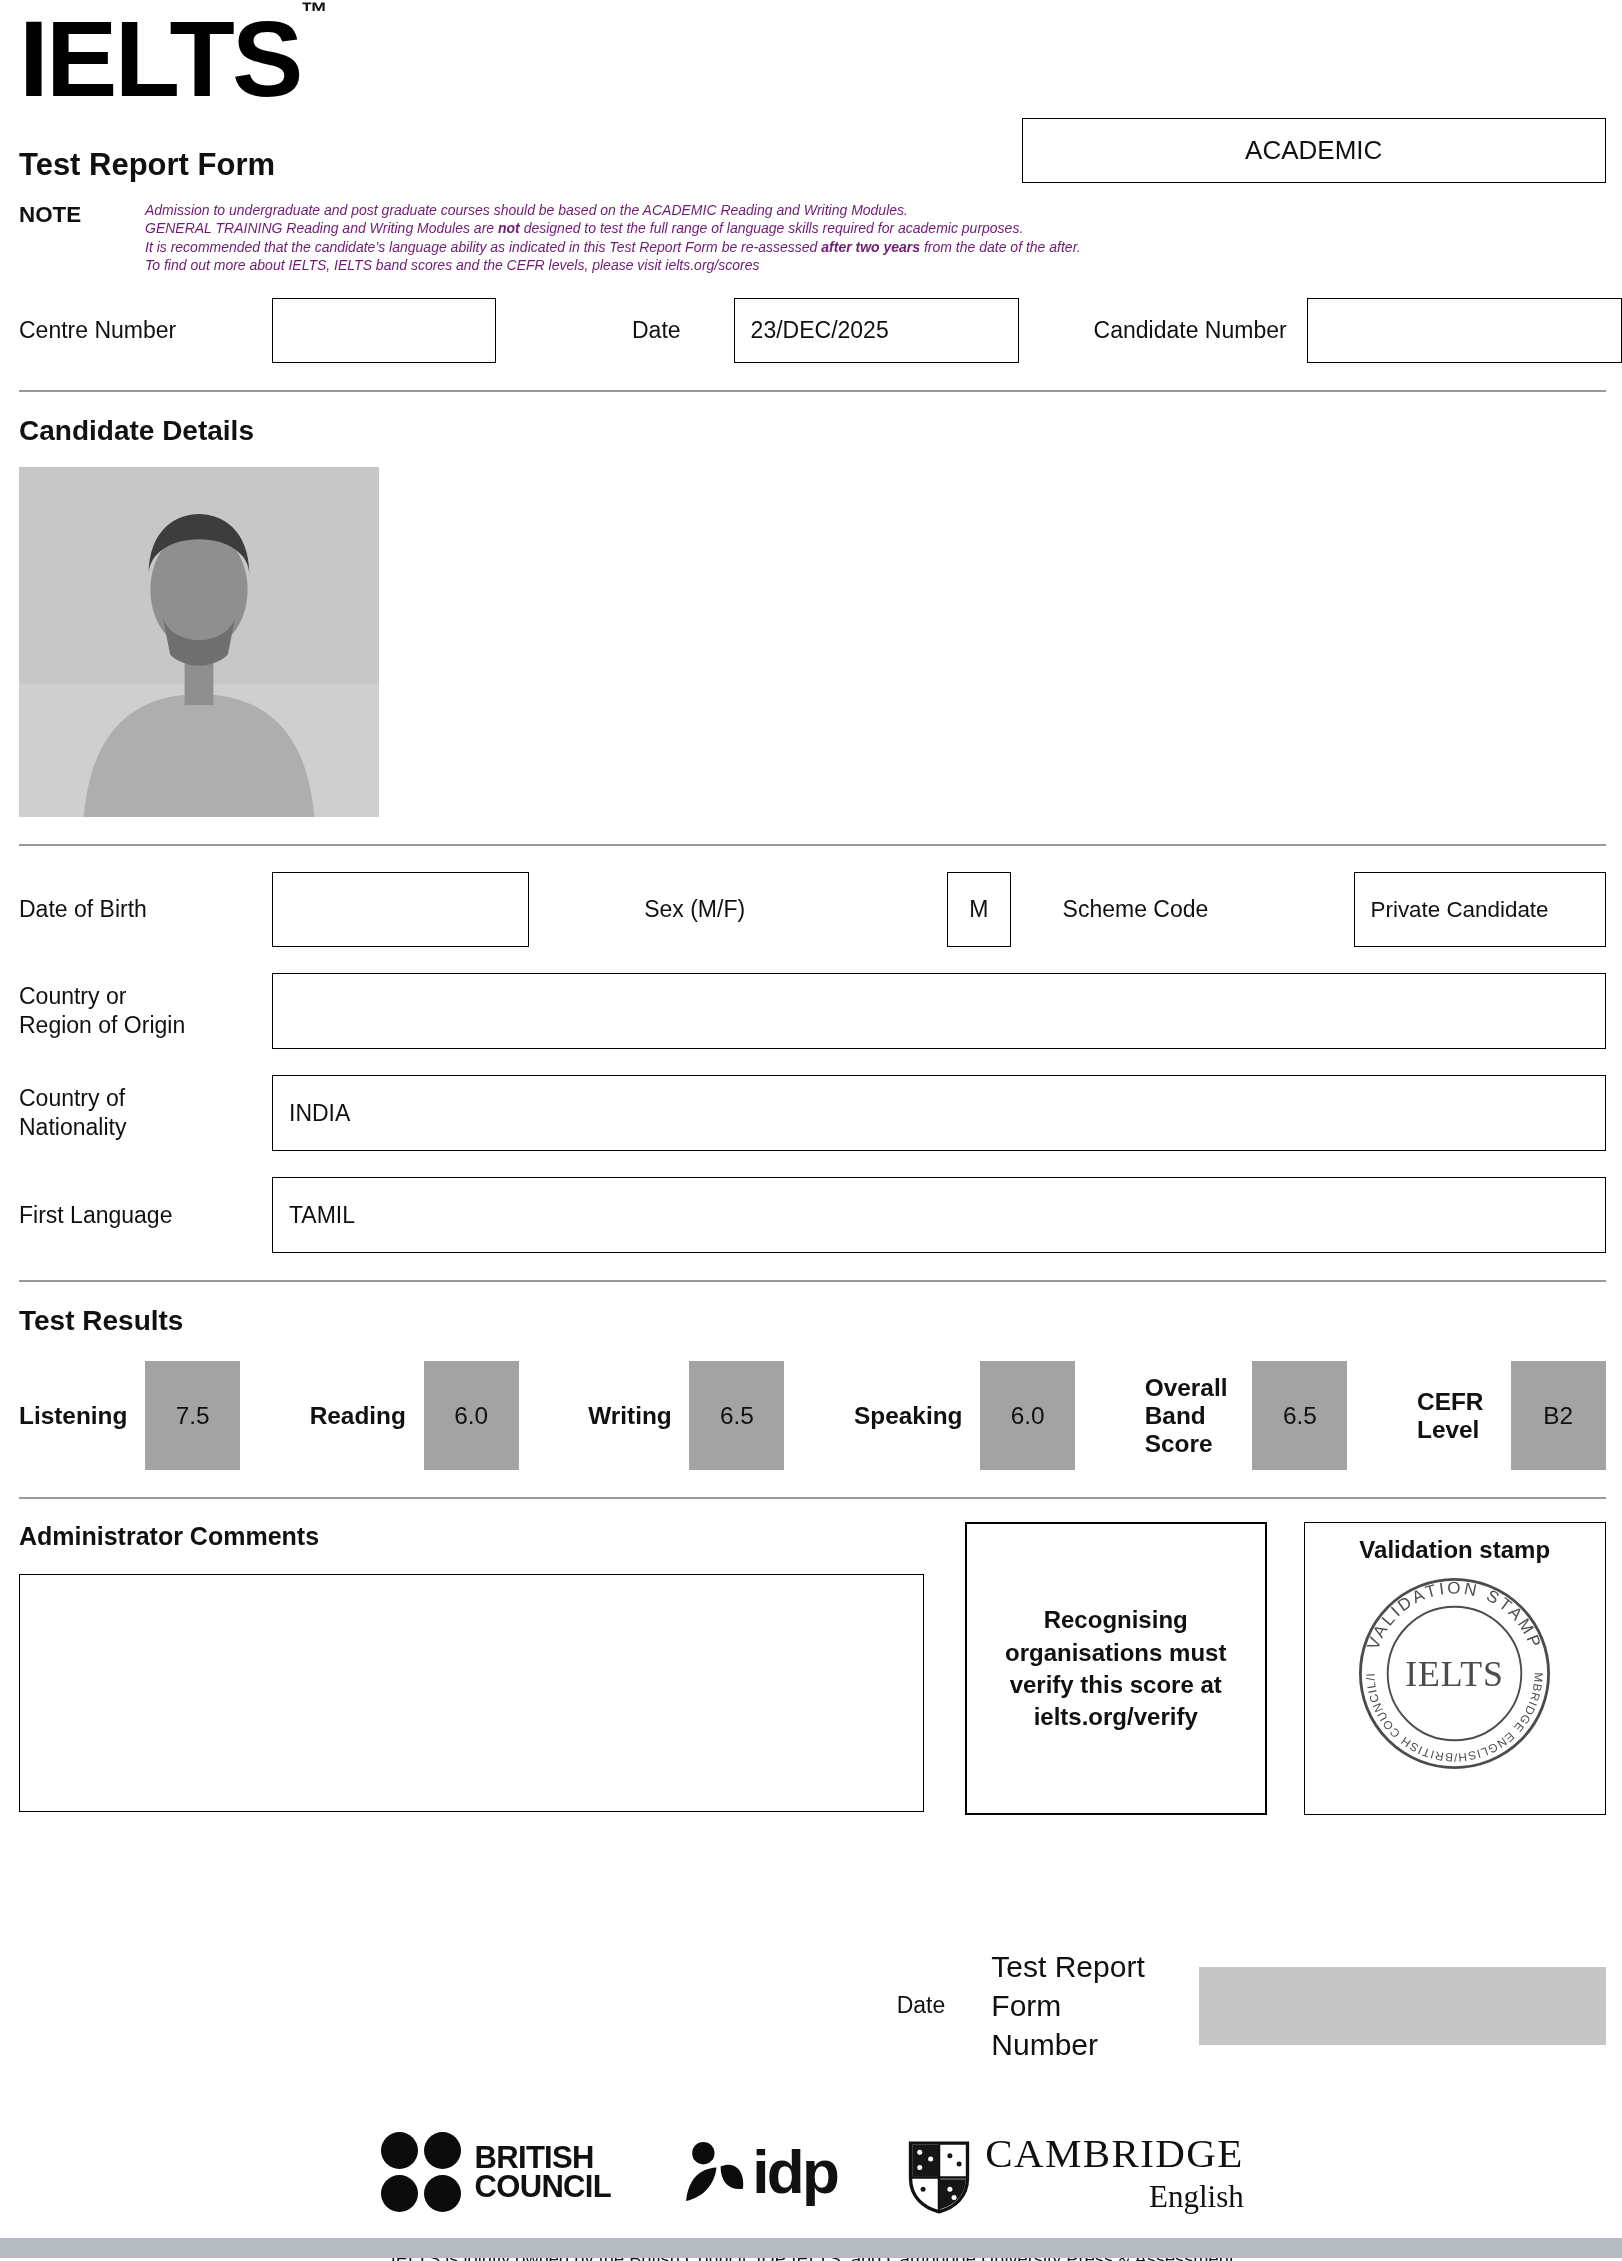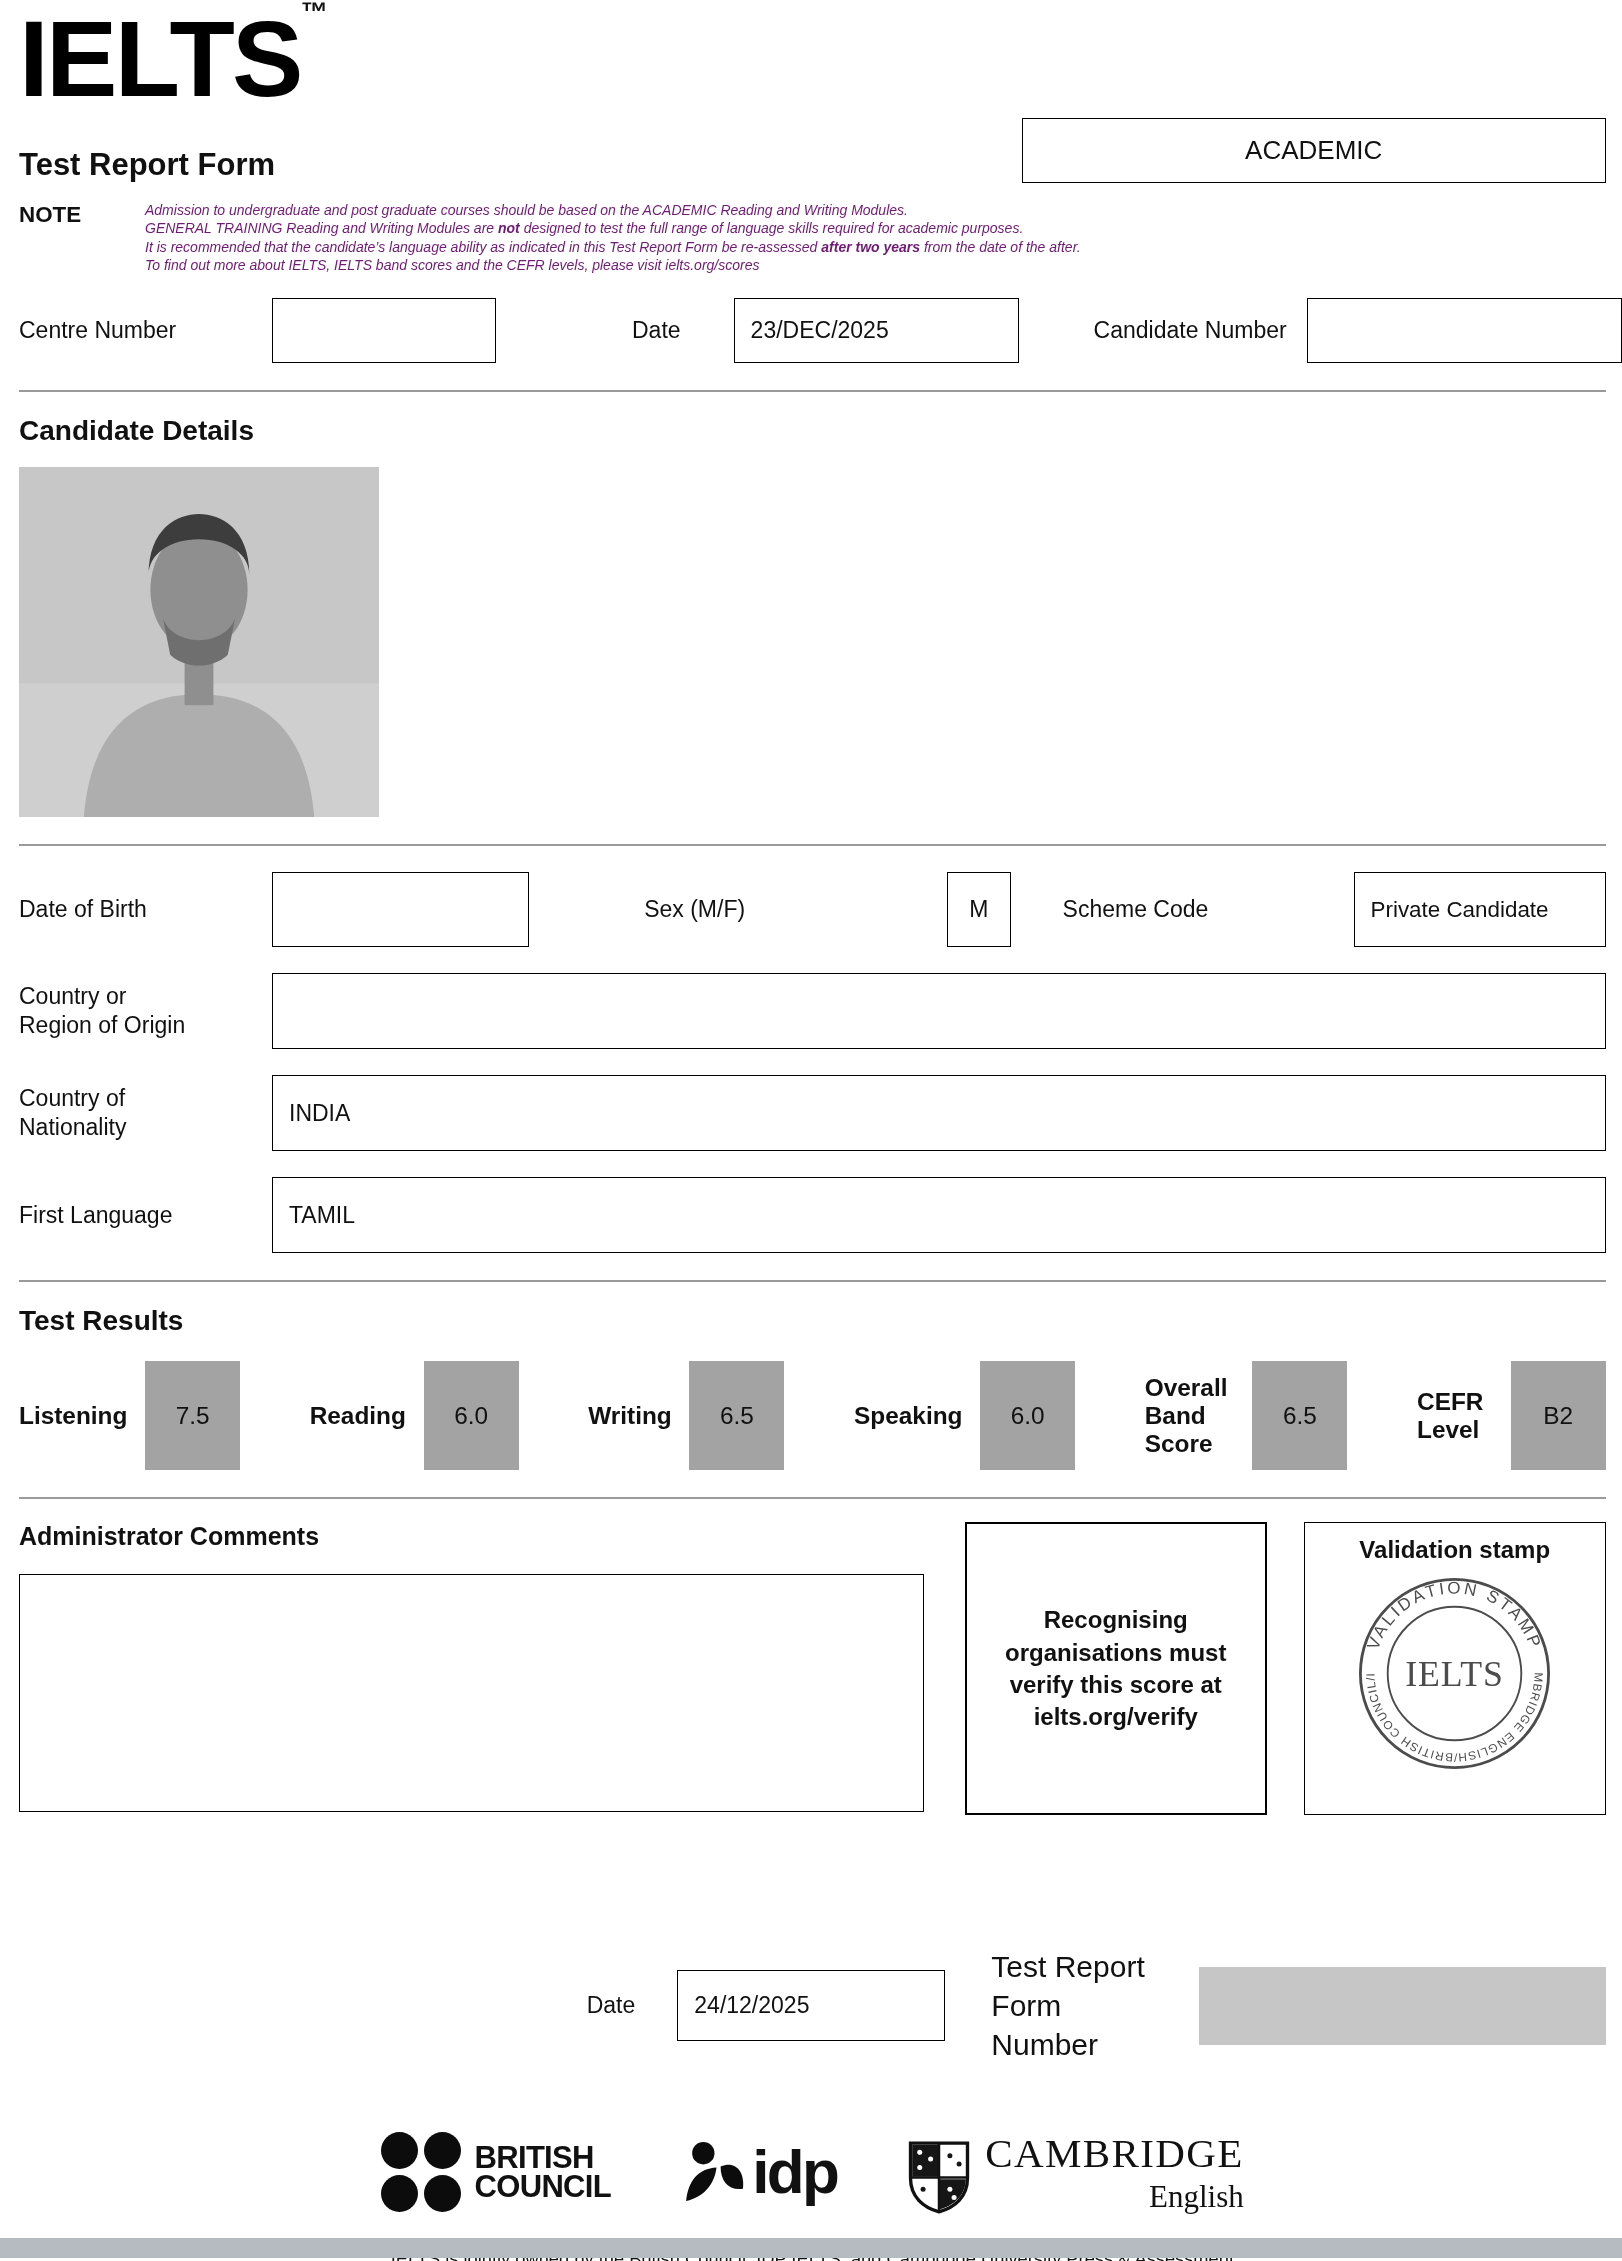--- a/index.html
+++ b/index.html
@@ -254,21 +254,20 @@
         <text font-size="12.5" letter-spacing="1" fill="#4c4c4c" font-family="Liberation Sans, sans-serif">
           <textPath href="#arc-bot" startOffset="50%" text-anchor="middle">CAMBRIDGE ENGLISH/BRITISH COUNCIL/IDP</textPath>
         </text>
         <text x="110" y="123" text-anchor="middle" font-size="38" letter-spacing="1" fill="#4c4c4c" font-family="Liberation Serif, serif">IELTS</text>
       </svg>
     </div>
   </div>
 
   <div class="bottomrow">
     <div class="bd-lbl">Date</div>
-    <div class="wbox bd-box">24/12/2025</div>
     <div class="frm-lbl">Test Report Form Number</div>
     <div class="frm-box"></div>
   </div>
 
   <div class="logos-row">
     <div class="bc-logo">
       <div class="bc-dots">
         <div class="bc-dot"></div>
         <div class="bc-dot"></div>
         <div class="bc-dot"></div>

